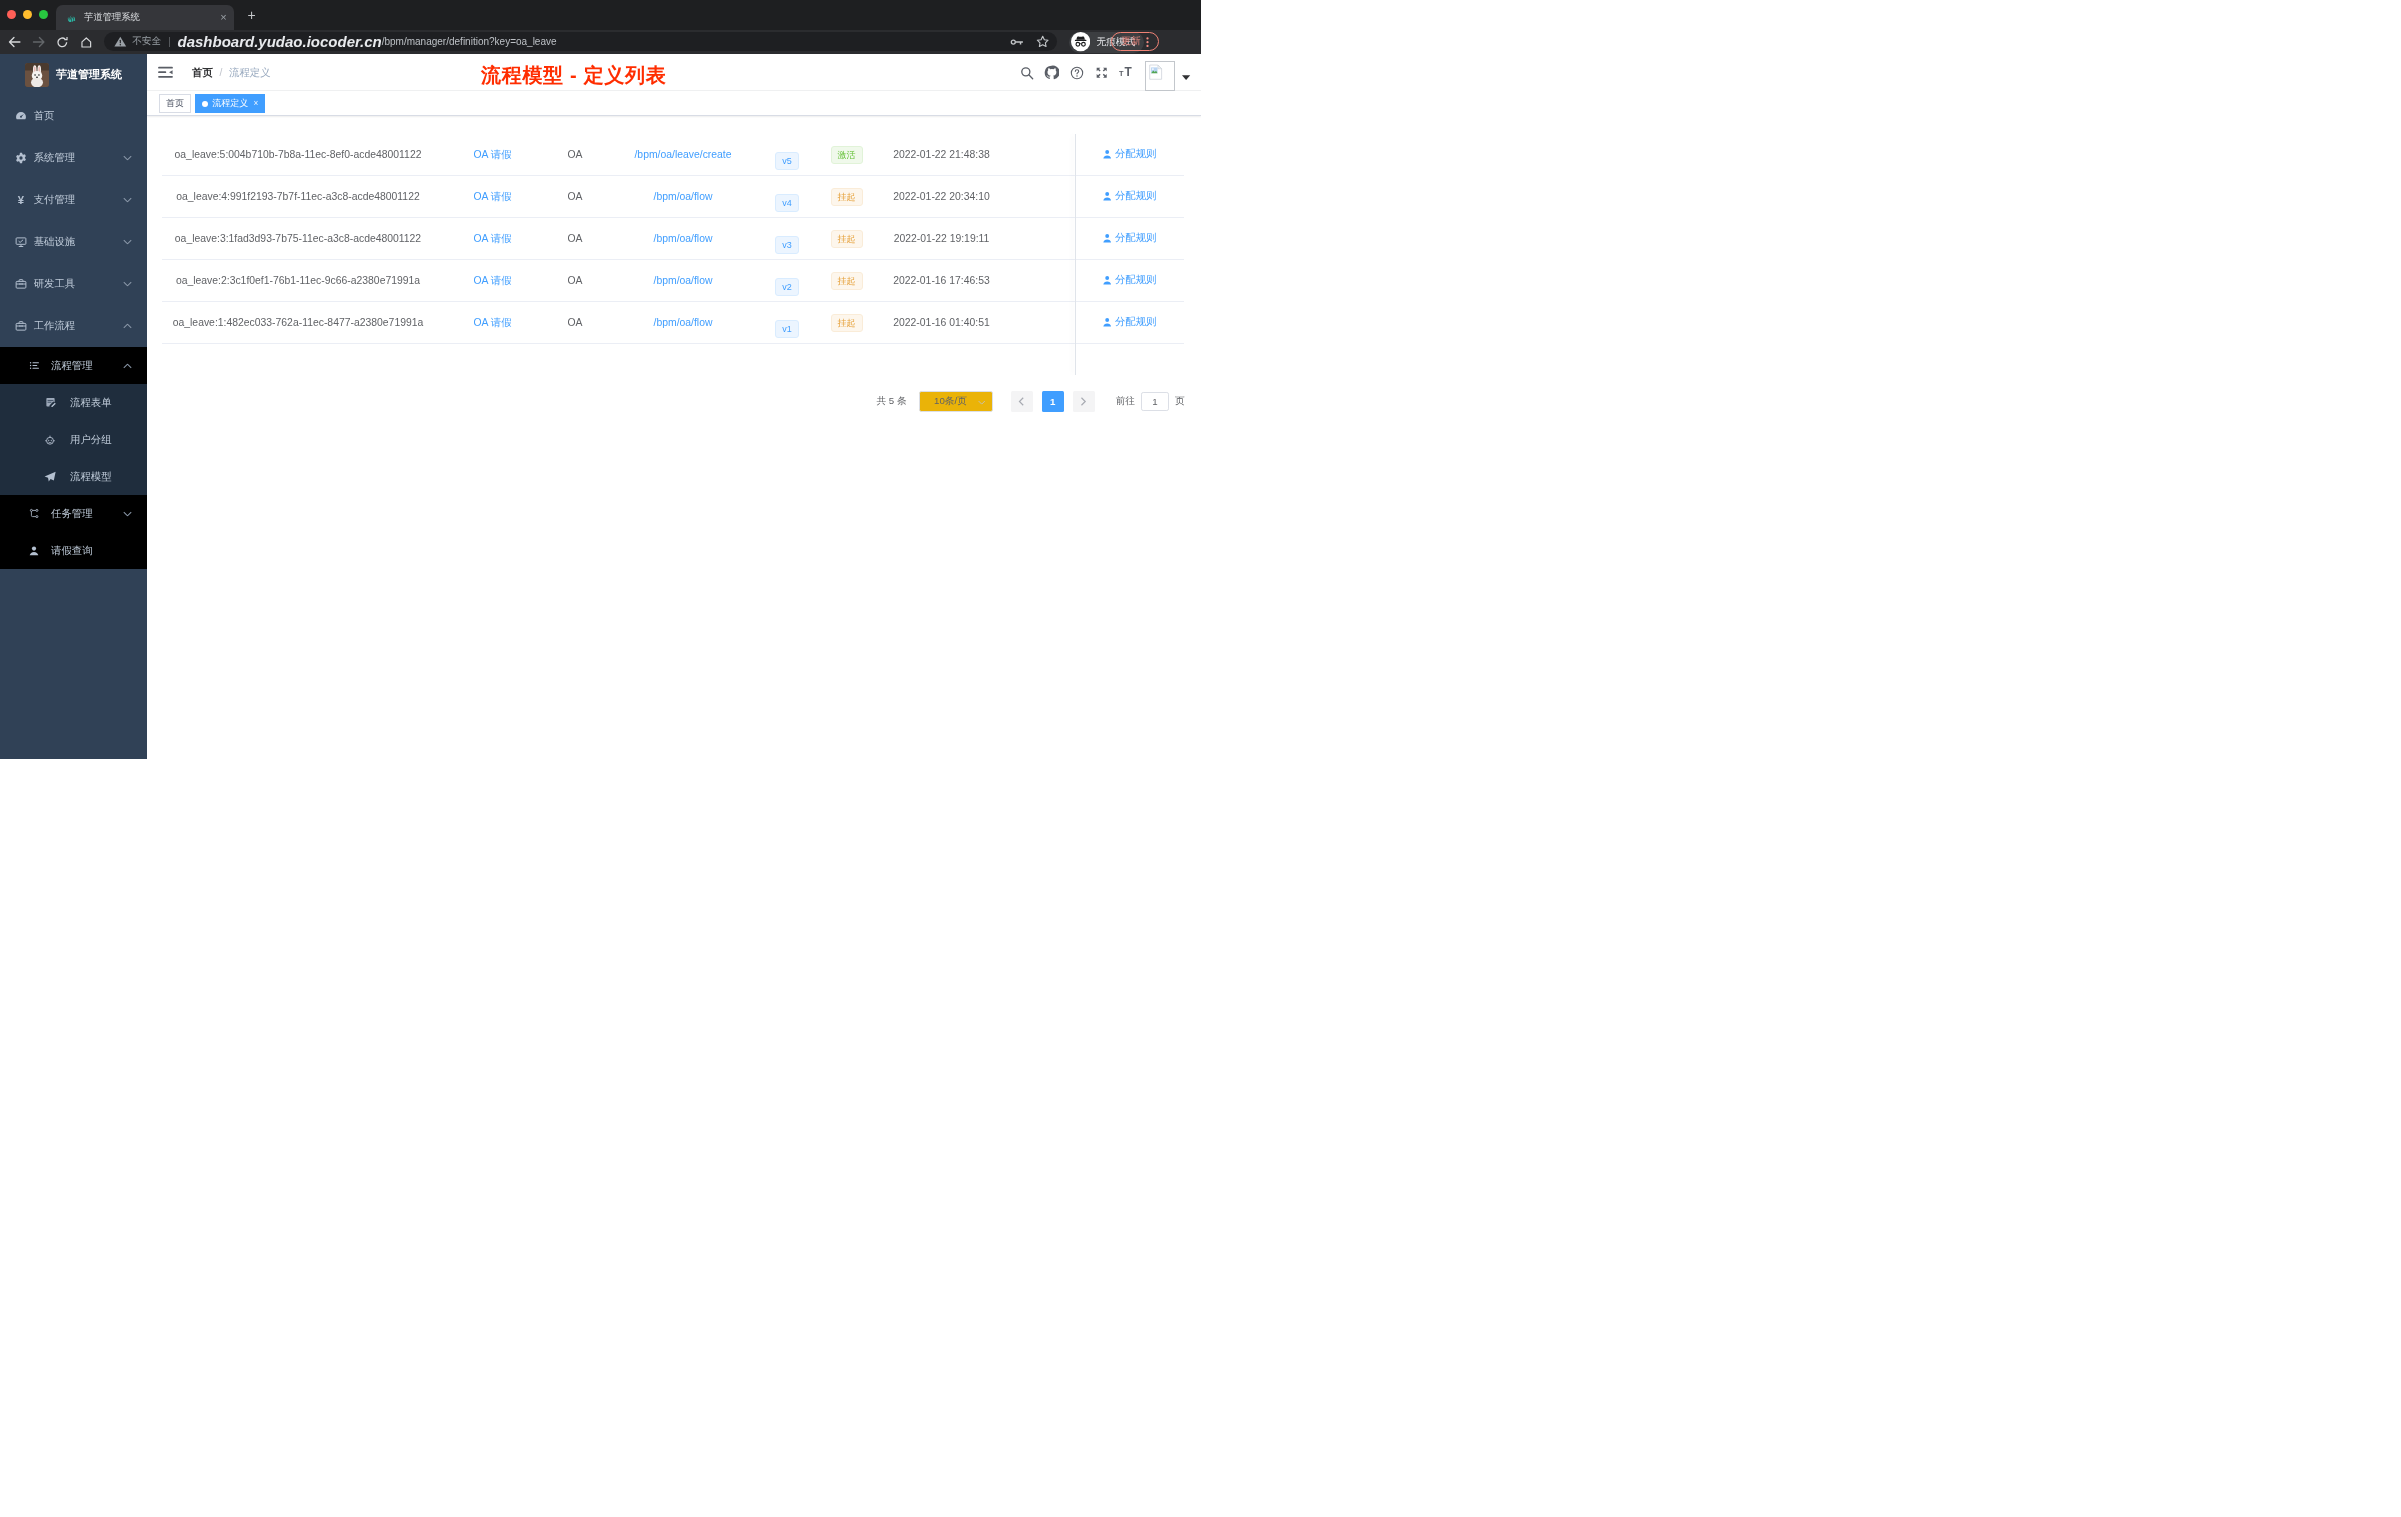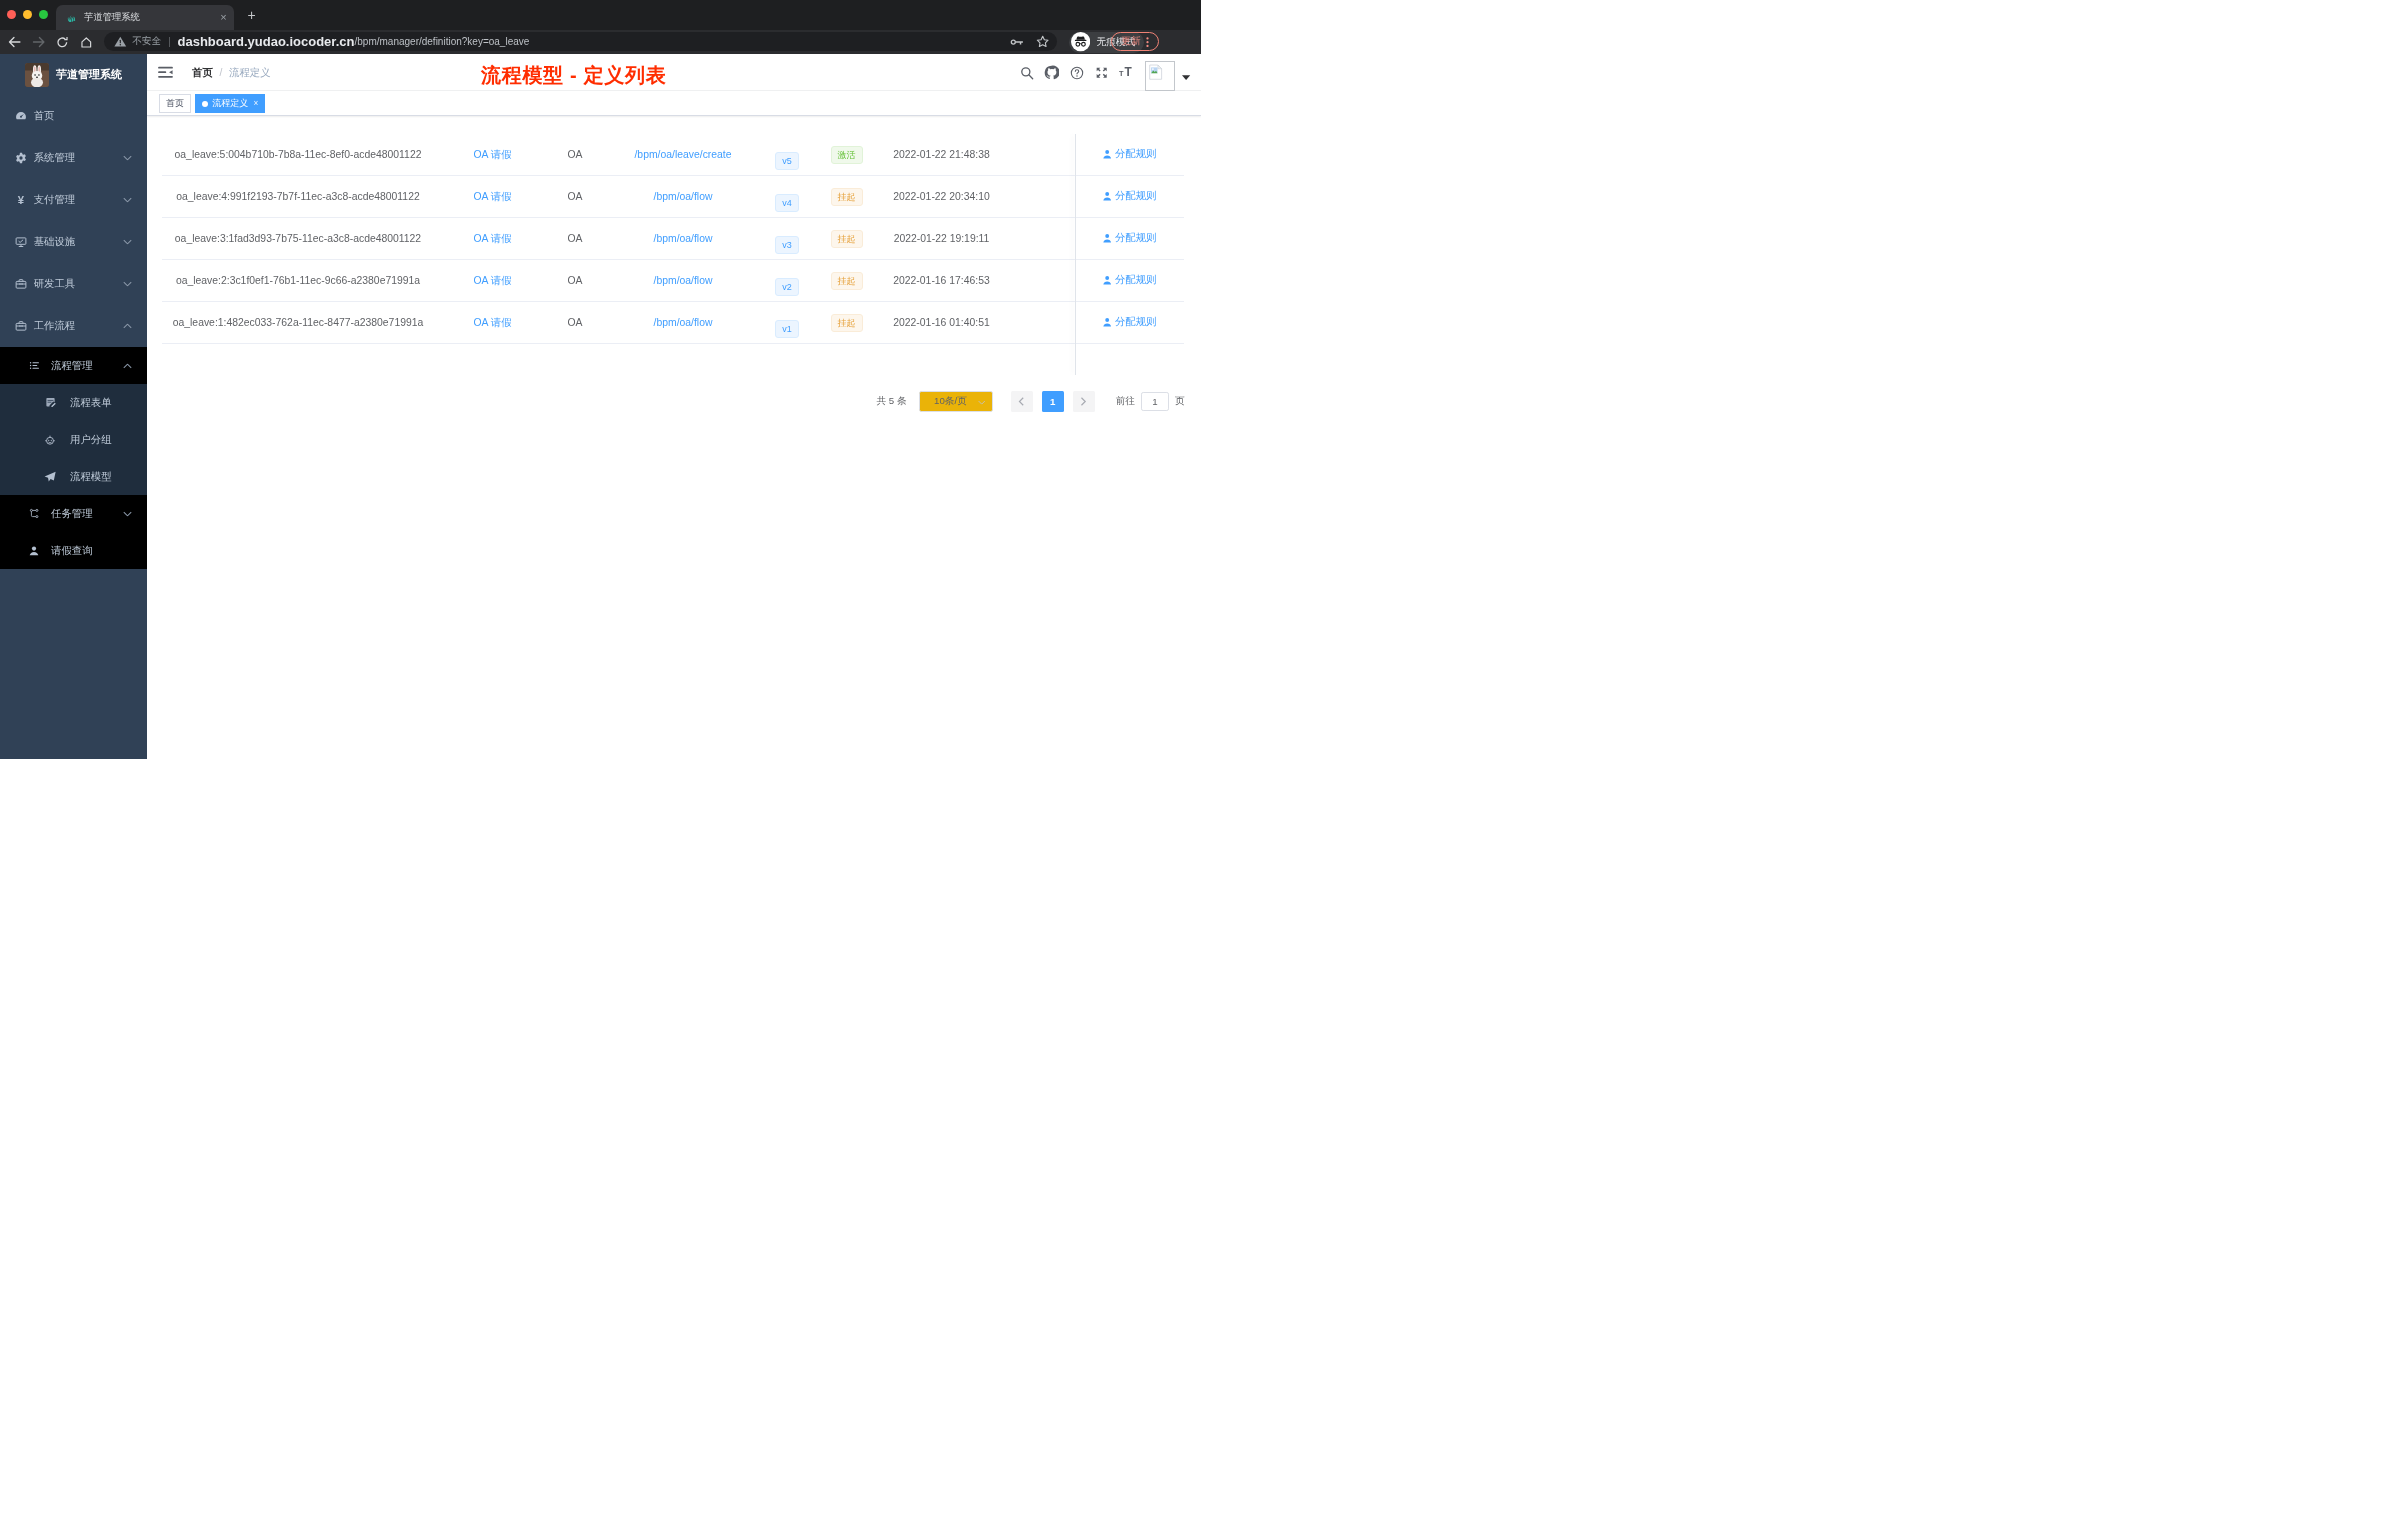--- a/index.html
+++ b/index.html
@@ -17,21 +17,21 @@
   .tab { position:absolute; left:56px; top:4.5px; width:178px; height:25px; background:#35363a; border-radius:6.7px 6.7px 0 0; display:flex; align-items:center; padding:0 7.4px 0 10.4px; }
   .tab-title { color:#dfe1e4; font-size:9.3px; flex:1; margin-left:6.7px; white-space:nowrap; overflow:hidden; }
   .tab-close { color:#9aa0a6; font-size:11px; cursor:default; }
   .new-tab { position:absolute; left:242px; top:7.4px; color:#c6c8cb; font-size:14px; width:19.3px; text-align:center; }
   .toolbar { position:absolute; left:0; top:30px; width:1201px; height:24.5px; background:#2b2c2f; border-bottom:0.7px solid #1a1b1d; }
   .nav-ic { position:absolute; top:4.5px; width:15px; height:15px; color:#d6d8da; }
   .nav-ic.disabled { color:#63666a; }
   .url-pill { position:absolute; left:104px; top:2.2px; width:953px; height:19.3px; border-radius:9.7px; background:#1e1f22; display:flex; align-items:center; padding:0 10.4px; }
   .sec-label { color:#9aa0a6; font-size:9.7px; margin:0 7.4px 0 5.2px; }
   .url-sep { width:0.7px; height:10.4px; background:#55585c; margin-right:8.2px; }
-  .url-host { color:#e8eaed; font-size:13px; font-weight:700; }
+  .url-host { color:#e8eaed; font-size:15px; font-weight:700;font-style:italic; }
   .url-path { color:#bdc1c6; font-size:10px; }
   .pill-right { position:absolute; right:7.4px; top:0; height:19.3px; display:flex; align-items:center; gap:12.6px; color:#c3c6c9; }
   .incog { position:absolute; left:1069px; top:1.5px; height:21px; border-radius:10.4px; background:#3c3e41; display:flex; align-items:center; padding:0 9px 0 2.2px; gap:6px; }
   .incog-label { color:#e8eaed; font-size:9.7px; }
   .update-pill { position:absolute; left:1111px; top:2.2px; width:48px; height:19.3px; border:1.1px solid #ee8275; border-radius:9.7px; display:flex; align-items:center; justify-content:center; gap:5.2px; color:#f28b82; }
   .update-label { font-size:9.7px; }
 
   
   .app { position:absolute; left:0; top:54px; width:1201px; height:705px; background:#fff; }
 

